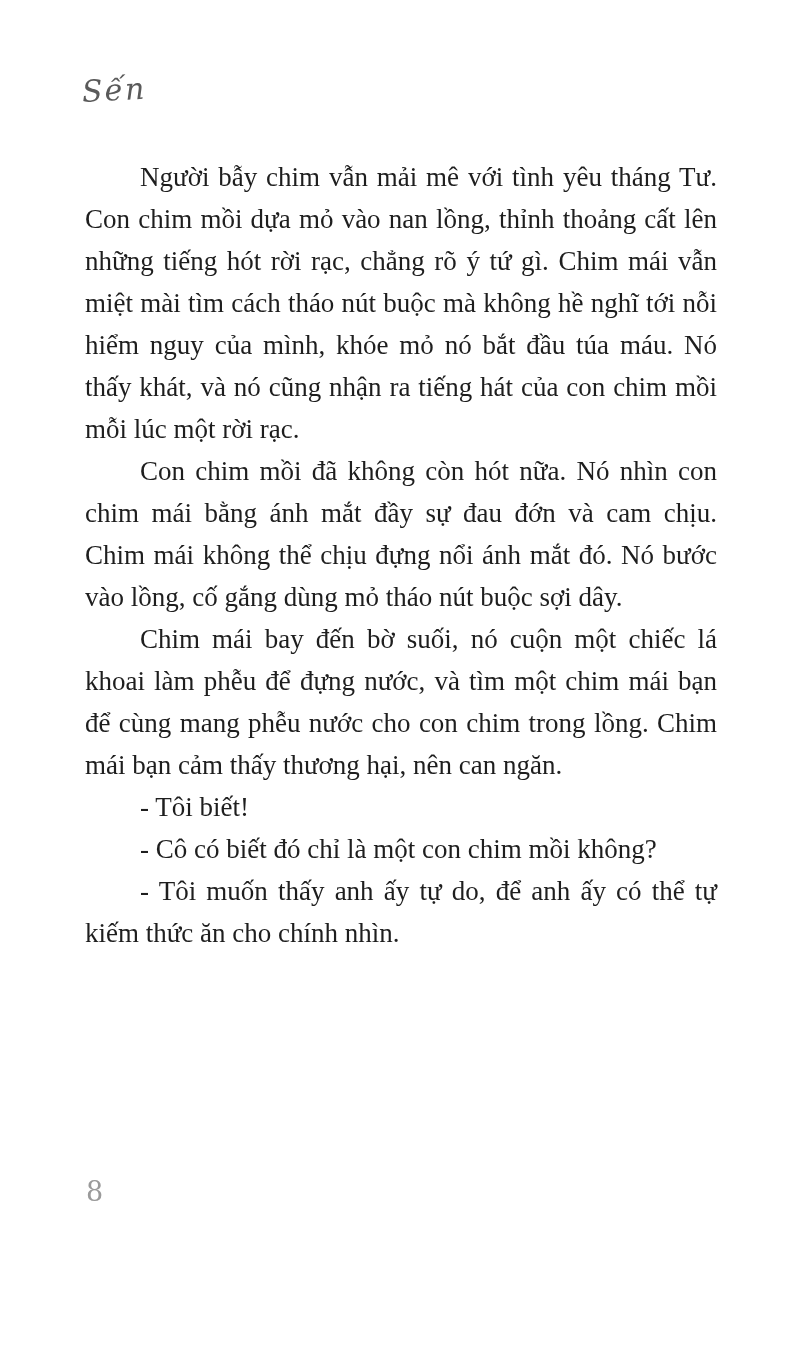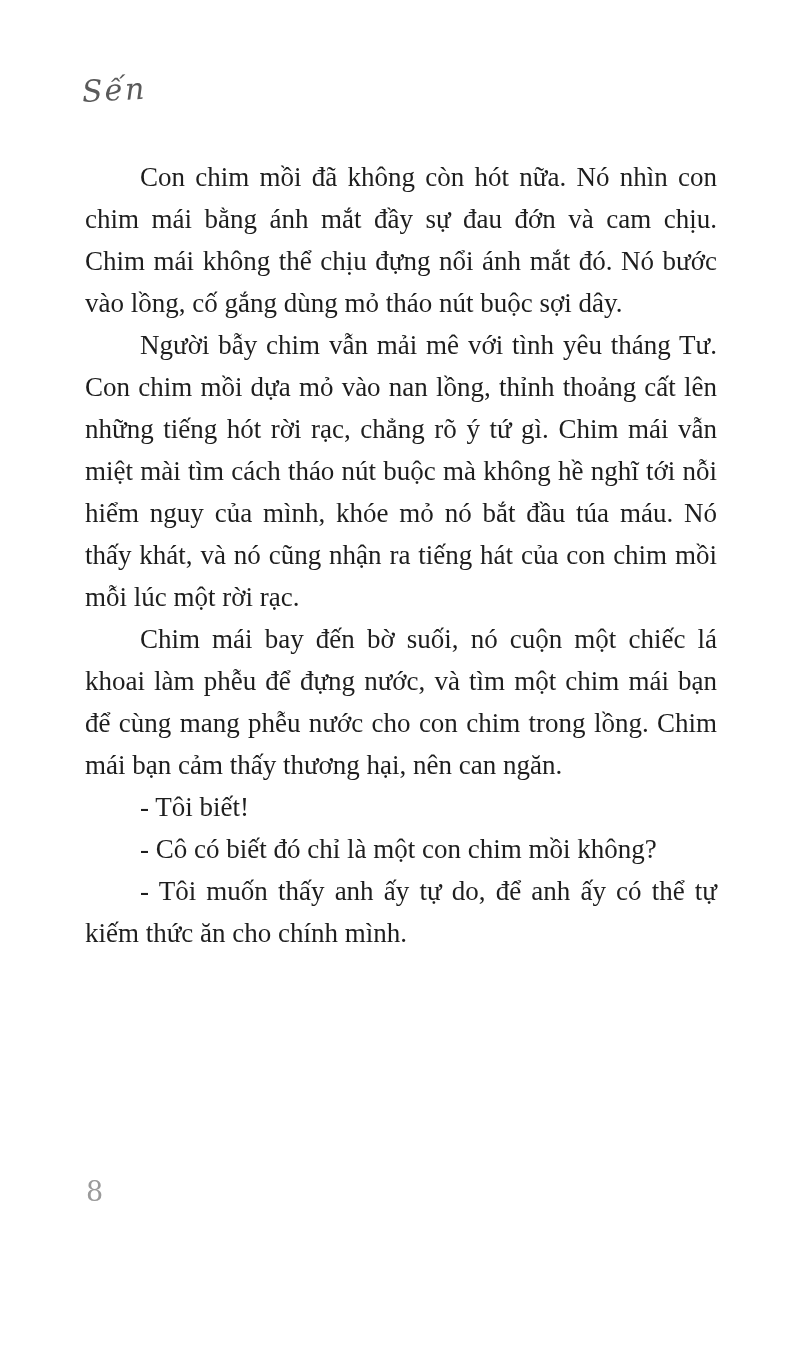--- a/index.html
+++ b/index.html
@@ -52,23 +52,23 @@
   }
 </style>
 </head>
 <body>
 
 <div class="book-page">
 
   <div class="header-script">Sến</div>
 
   <div class="body-text">
+    <p>Người bẫy chim vẫn mải mê với tình yêu tháng Tư. Con chim mồi dựa mỏ vào nan lồng, thỉnh thoảng cất lên những tiếng hót rời rạc, chẳng rõ ý tứ gì. Chim mái vẫn miệt mài tìm cách tháo nút buộc mà không hề nghĩ tới nỗi hiểm nguy của mình, khóe mỏ nó bắt đầu túa máu. Nó thấy khát, và nó cũng nhận ra tiếng hát của con chim mồi mỗi lúc một rời rạc.</p>
     <p>Con chim mồi đã không còn hót nữa. Nó nhìn con chim mái bằng ánh mắt đầy sự đau đớn và cam chịu. Chim mái không thể chịu đựng nổi ánh mắt đó. Nó bước vào lồng, cố gắng dùng mỏ tháo nút buộc sợi dây.</p>
-    <p>Người bẫy chim vẫn mải mê với tình yêu tháng Tư. Con chim mồi dựa mỏ vào nan lồng, thỉnh thoảng cất lên những tiếng hót rời rạc, chẳng rõ ý tứ gì. Chim mái vẫn miệt mài tìm cách tháo nút buộc mà không hề nghĩ tới nỗi hiểm nguy của mình, khóe mỏ nó bắt đầu túa máu. Nó thấy khát, và nó cũng nhận ra tiếng hát của con chim mồi mỗi lúc một rời rạc.</p>
     <p>Chim mái bay đến bờ suối, nó cuộn một chiếc lá khoai làm phễu để đựng nước, và tìm một chim mái bạn để cùng mang phễu nước cho con chim trong lồng. Chim mái bạn cảm thấy thương hại, nên can ngăn.</p>
     <p>- Tôi biết!</p>
     <p>- Cô có biết đó chỉ là một con chim mồi không?</p>
-    <p>- Tôi muốn thấy anh ấy tự do, để anh ấy có thể tự kiếm thức ăn cho chính mình.</p>
+    <p>- Tôi muốn thấy anh ấy tự do, để anh ấy có thể tự kiếm thức ăn cho chính nhìn.</p>
   </div>
 
   <div class="page-number">8</div>
 
 </div>
 
 </body></html>

